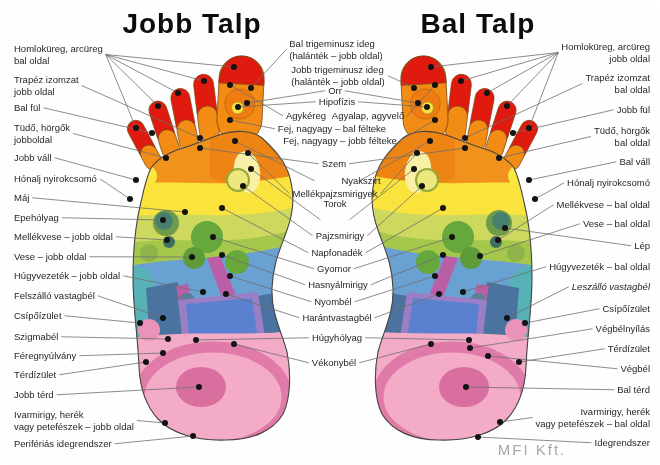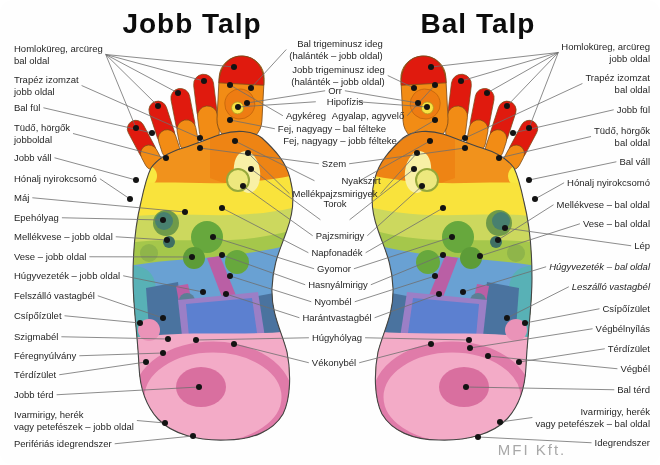--- a/index.html
+++ b/index.html
@@ -4,21 +4,21 @@
 <style>
   html,body{margin:0;padding:0;background:#ffffff;}
   #stage{position:relative;width:660px;height:465px;background:#fefefe;overflow:hidden;
          font-family:"Liberation Sans", sans-serif;border-radius:13px;}
   #art{position:absolute;left:0;top:0;width:660px;height:465px;}
   .title{position:absolute;top:8px;transform:translateX(-50%);font-size:28px;font-weight:900;
          color:#0c0c0c;letter-spacing:1px;white-space:nowrap;}
   .lab{position:absolute;font-size:9.5px;line-height:11.5px;color:#262626;white-space:nowrap;}
   .lab-left{text-align:left;}
   .lab-right{text-align:right;}
-  .lab-center{transform:translateX(-50%);text-align:right;}
+  .lab-center{transform:translateX(-50%);text-align:left;}
   #footer{position:absolute;transform:translateX(-50%);font-size:15px;color:#a8a8a8;
           letter-spacing:2px;white-space:nowrap;}
 </style>
 </head>
 <body>
 
 <div id="stage">
 
   <svg id="art" viewBox="0 0 660 465" xmlns="http://www.w3.org/2000/svg">
     <defs>
@@ -335,21 +335,21 @@
         <div>Bal trigeminusz ideg</div>
         <div>(halánték – jobb oldal)</div>
       </div>
       <div class="lab lab-center" style="top: 64px; left: 338px;">
         <div>Jobb trigeminusz ideg</div>
         <div>(halánték – jobb oldal)</div>
       </div>
       <div class="lab lab-center" style="top: 85px; left: 335px;">
         <div>Orr</div>
       </div>
-      <div class="lab lab-center" style="top: 96px; left: 345px;">
+      <div class="lab lab-center" style="top: 96px; left: 337px;">
         <div>Hipofízis</div>
       </div>
       <div class="lab lab-center" style="top: 110px; left: 306px;">
         <div>Agykéreg</div>
       </div>
       <div class="lab lab-center" style="top: 110px; left: 368px;">
         <div>Agyalap, agyvelő</div>
       </div>
       <div class="lab lab-center" style="top: 123px; left: 332px;">
         <div>Fej, nagyagy – bal félteke</div>
@@ -418,21 +418,21 @@
       </div>
       <div class="lab lab-right" style="top: 199px; right: 10px;">
         <div>Mellékvese – bal oldal</div>
       </div>
       <div class="lab lab-right" style="top: 218px; right: 10px;">
         <div>Vese – bal oldal</div>
       </div>
       <div class="lab lab-right" style="top: 240px; right: 10px;">
         <div>Lép</div>
       </div>
-      <div class="lab lab-right" style="top: 261px; right: 10px; font-style: italic;">
+      <div class="lab lab-right" style="top: 261px; right: 10px;">
         <div>Húgyvezeték – bal oldal</div>
       </div>
       <div class="lab lab-right" style="top: 281px; right: 10px; font-style: italic;">
         <div>Leszálló vastagbél</div>
       </div>
       <div class="lab lab-right" style="top: 303px; right: 10px;">
         <div>Csípőízület</div>
       </div>
       <div class="lab lab-right" style="top: 323px; right: 10px;">
         <div>Végbélnyílás</div>

